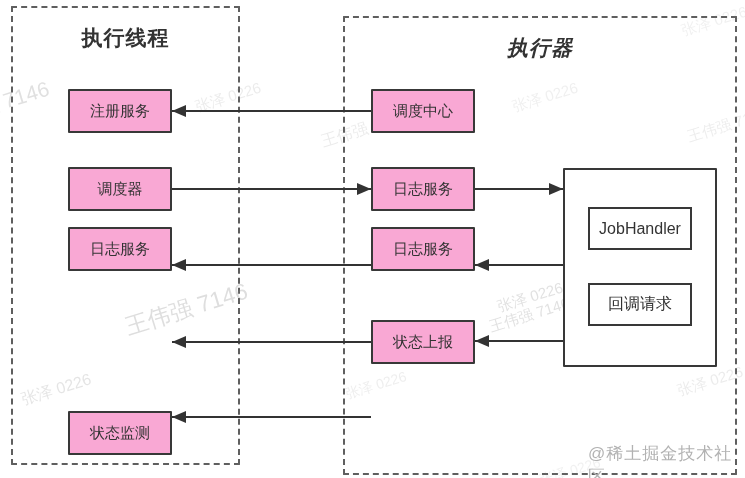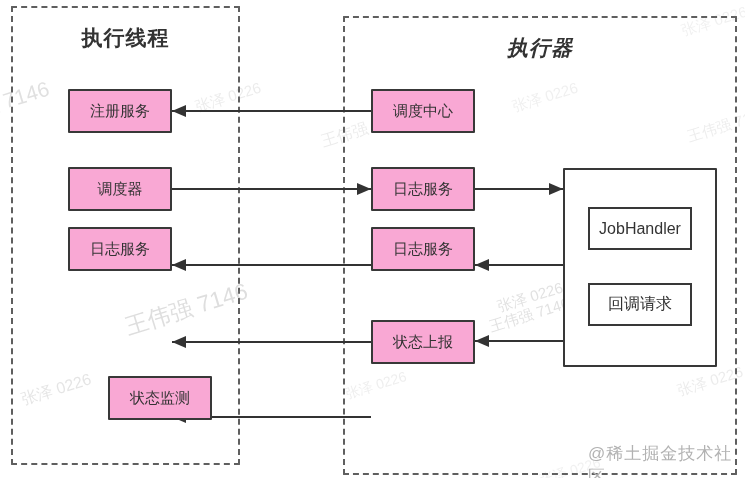--- a/index.html
+++ b/index.html
@@ -46,21 +46,21 @@
     color: #333333;
     border-radius: 1px;
     z-index: 3;
   }
   .col-left  { left: 68px; }
   .col-right { left: 371px; }
   .row1 { top: 89px; }
   .row2 { top: 167px; }
   .row3 { top: 227px; }
   .row4 { top: 320px; }
-  .row5 { top: 376px; margin-left: 40px; }
+  .row5 { top: 411px; }
   
   .container-box {
     position: absolute;
     left: 563px; top: 168px;
     width: 154px; height: 199px;
     box-sizing: border-box;
     border: 2px solid #383838;
     background: #ffffff;
     border-radius: 1px;
     z-index: 2;

